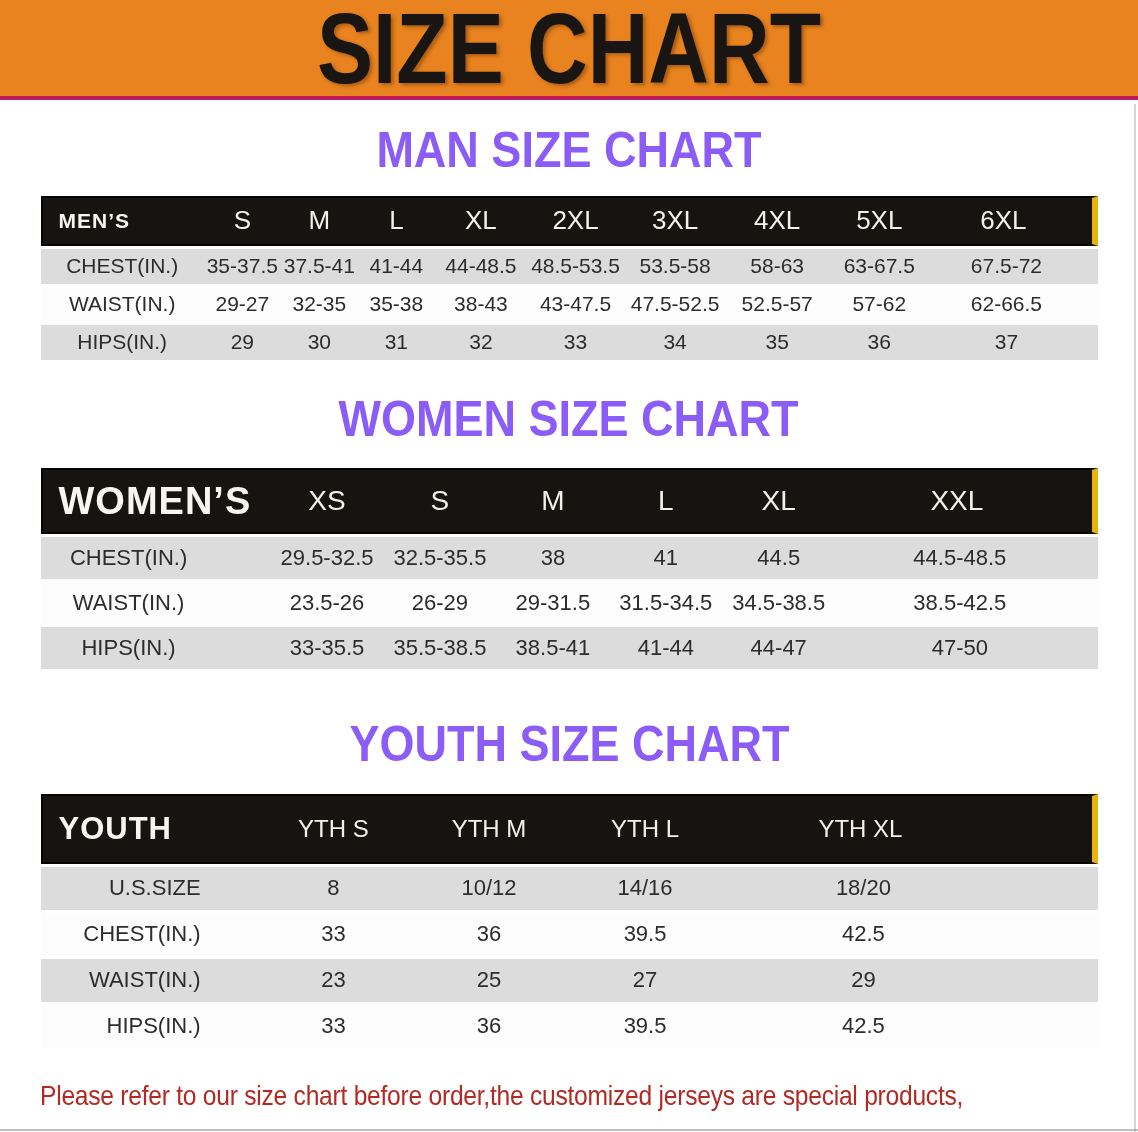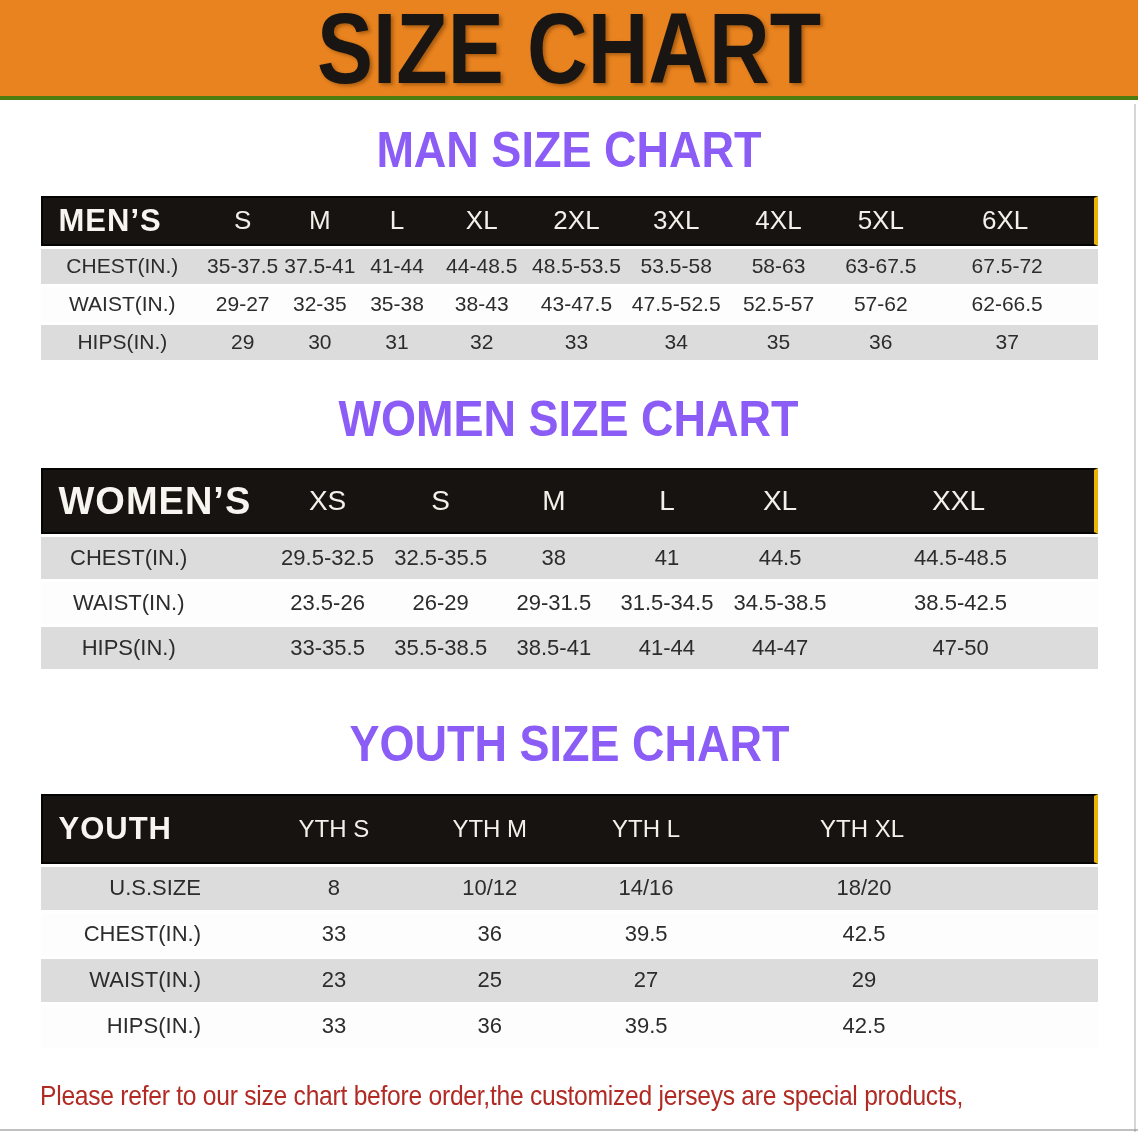--- a/index.html
+++ b/index.html
@@ -7,21 +7,21 @@
     width:1138px;height:1132px;
     background:#ffffff;
     font-family:"Liberation Sans", sans-serif;
     overflow:hidden;
     position:relative;
   }
   
   .banner{
     height:96px;
     background:var(--banner-orange,#e8831f);
-    border-bottom:4px solid #4d7c0f;
+    border-bottom:4px solid #be185d;
     text-align:center;
     overflow:hidden;
   }
   .banner-text{
     display:inline-block;
     font-size:100px;
     font-weight:bold;
     line-height:96px;
     color:#181512;
     transform:scaleX(0.84);
@@ -58,35 +58,35 @@
     text-align:center;
   }
   thead th{
     background:var(--bar-black,#171310);
     color:#f3f0ea;
     font-weight:normal;
     border-top:2px solid #040404;
     border-bottom:2px solid #040404;
   }
   thead th:first-child{border-left:2px solid #040404;}
-  thead th:last-child{border-right:4px solid #eab308;}
+  thead th:last-child{border-right:6px solid #eab308;}
   thead th.corner{
     text-align:left;
     padding-left:16px;
     font-weight:bold;
     letter-spacing:1px;
     color:#f7f5f0;
   }
   tbody tr:nth-child(odd){background:var(--row-gray,#dcdcdc);}
   tbody tr:nth-child(even){background:#fdfdfd;}
   tbody th,tbody td{font-weight:normal;color:#2c2c2c;}
   tbody th.rowlabel{font-weight:normal;}
   
   .men thead th{height:44px;font-size:26px;}
-  .men thead th.corner{font-size:31px;}
+  .men thead th.corner{font-size:21px;}
   .men tbody th,.men tbody td{height:33px;font-size:21px;}
   .men thead th:nth-child(1){width:14.5%;}
   .men thead th:nth-child(2),.men thead th:nth-child(3),.men thead th:nth-child(4){width:7.5%;}
   .men thead th:nth-child(5){width:9%;}
   .men thead th:nth-child(6){width:9.5%;}
   .men thead th:nth-child(7),.men thead th:nth-child(8),.men thead th:nth-child(9){width:10%;}
   .men thead th:nth-child(10){width:14.5%;}
   .men tr > *:last-child{padding-right:16px;}
   
   .women{margin-top:20px;}

